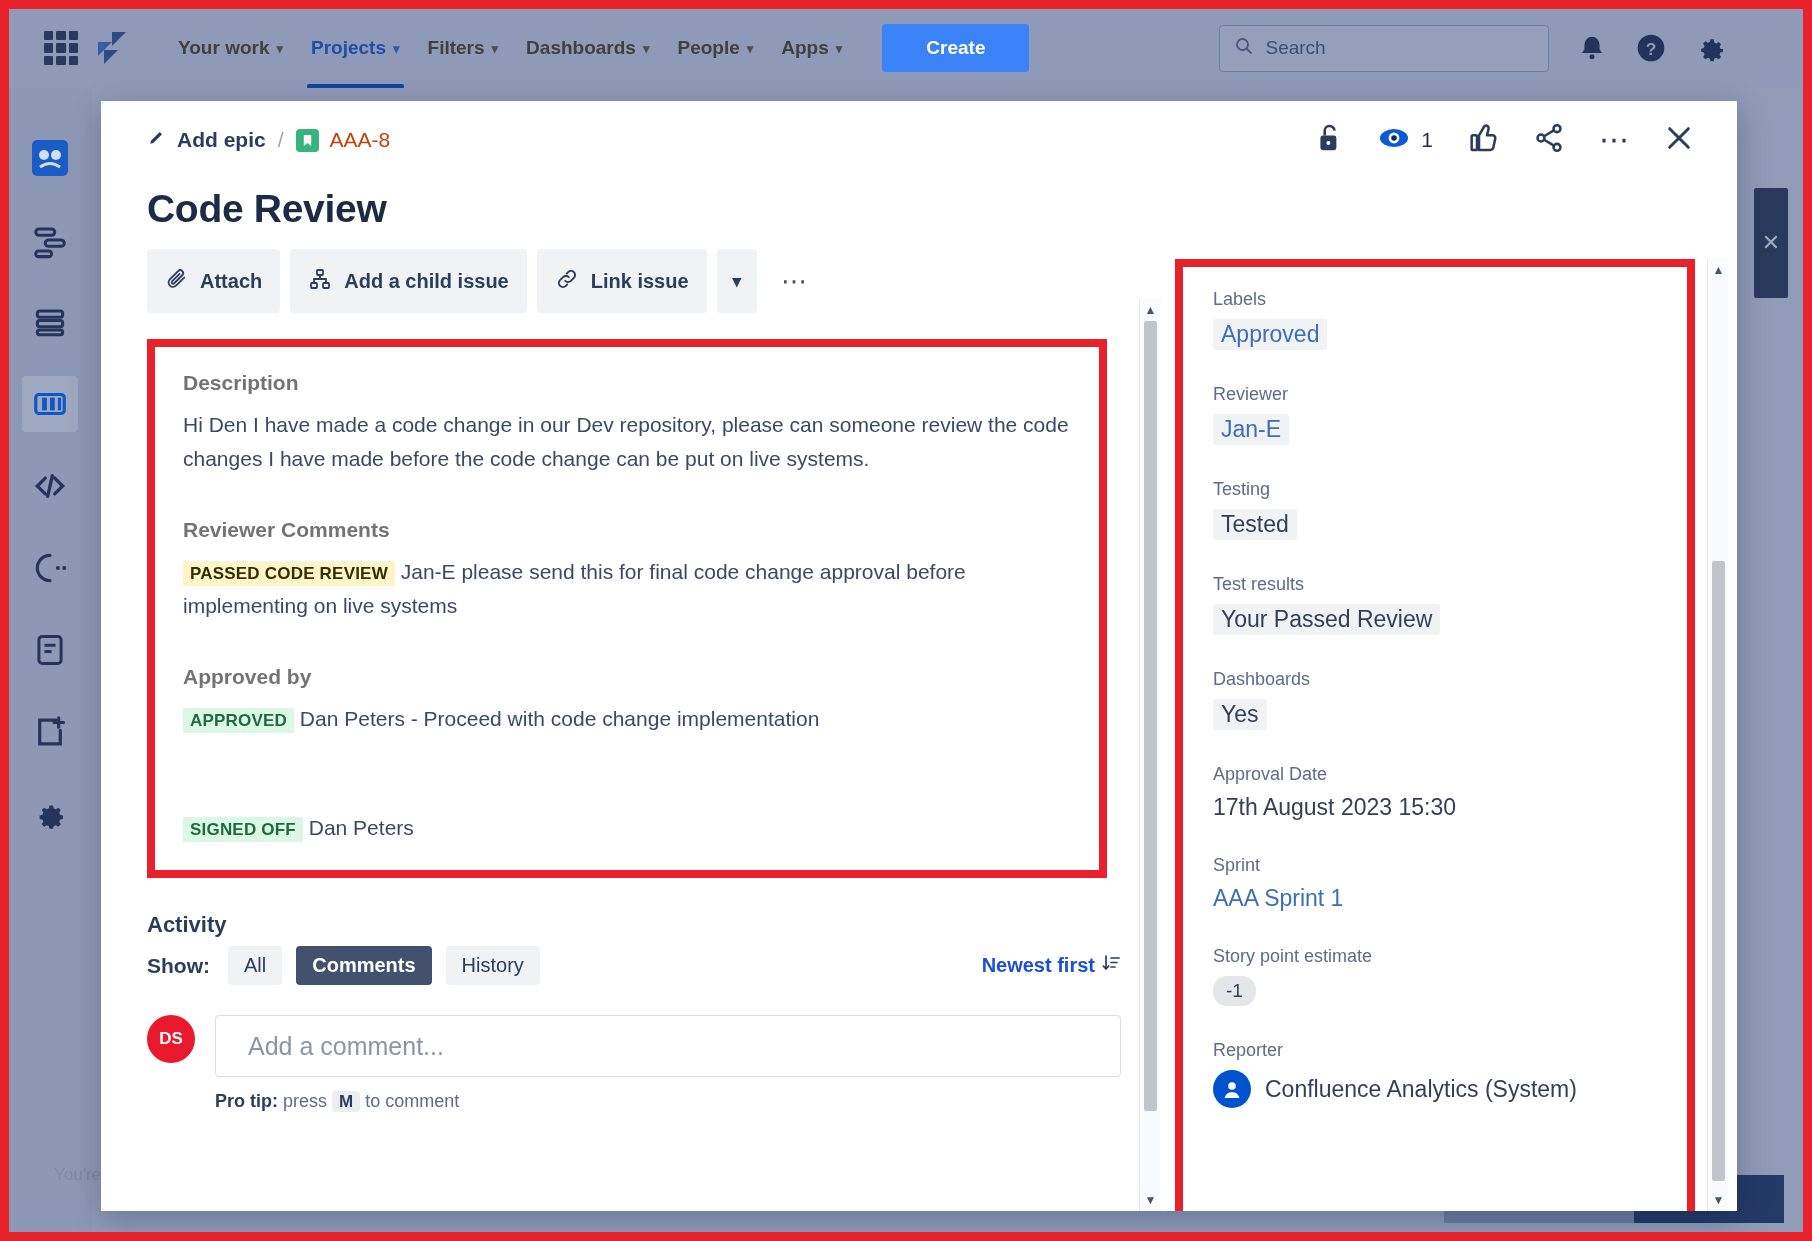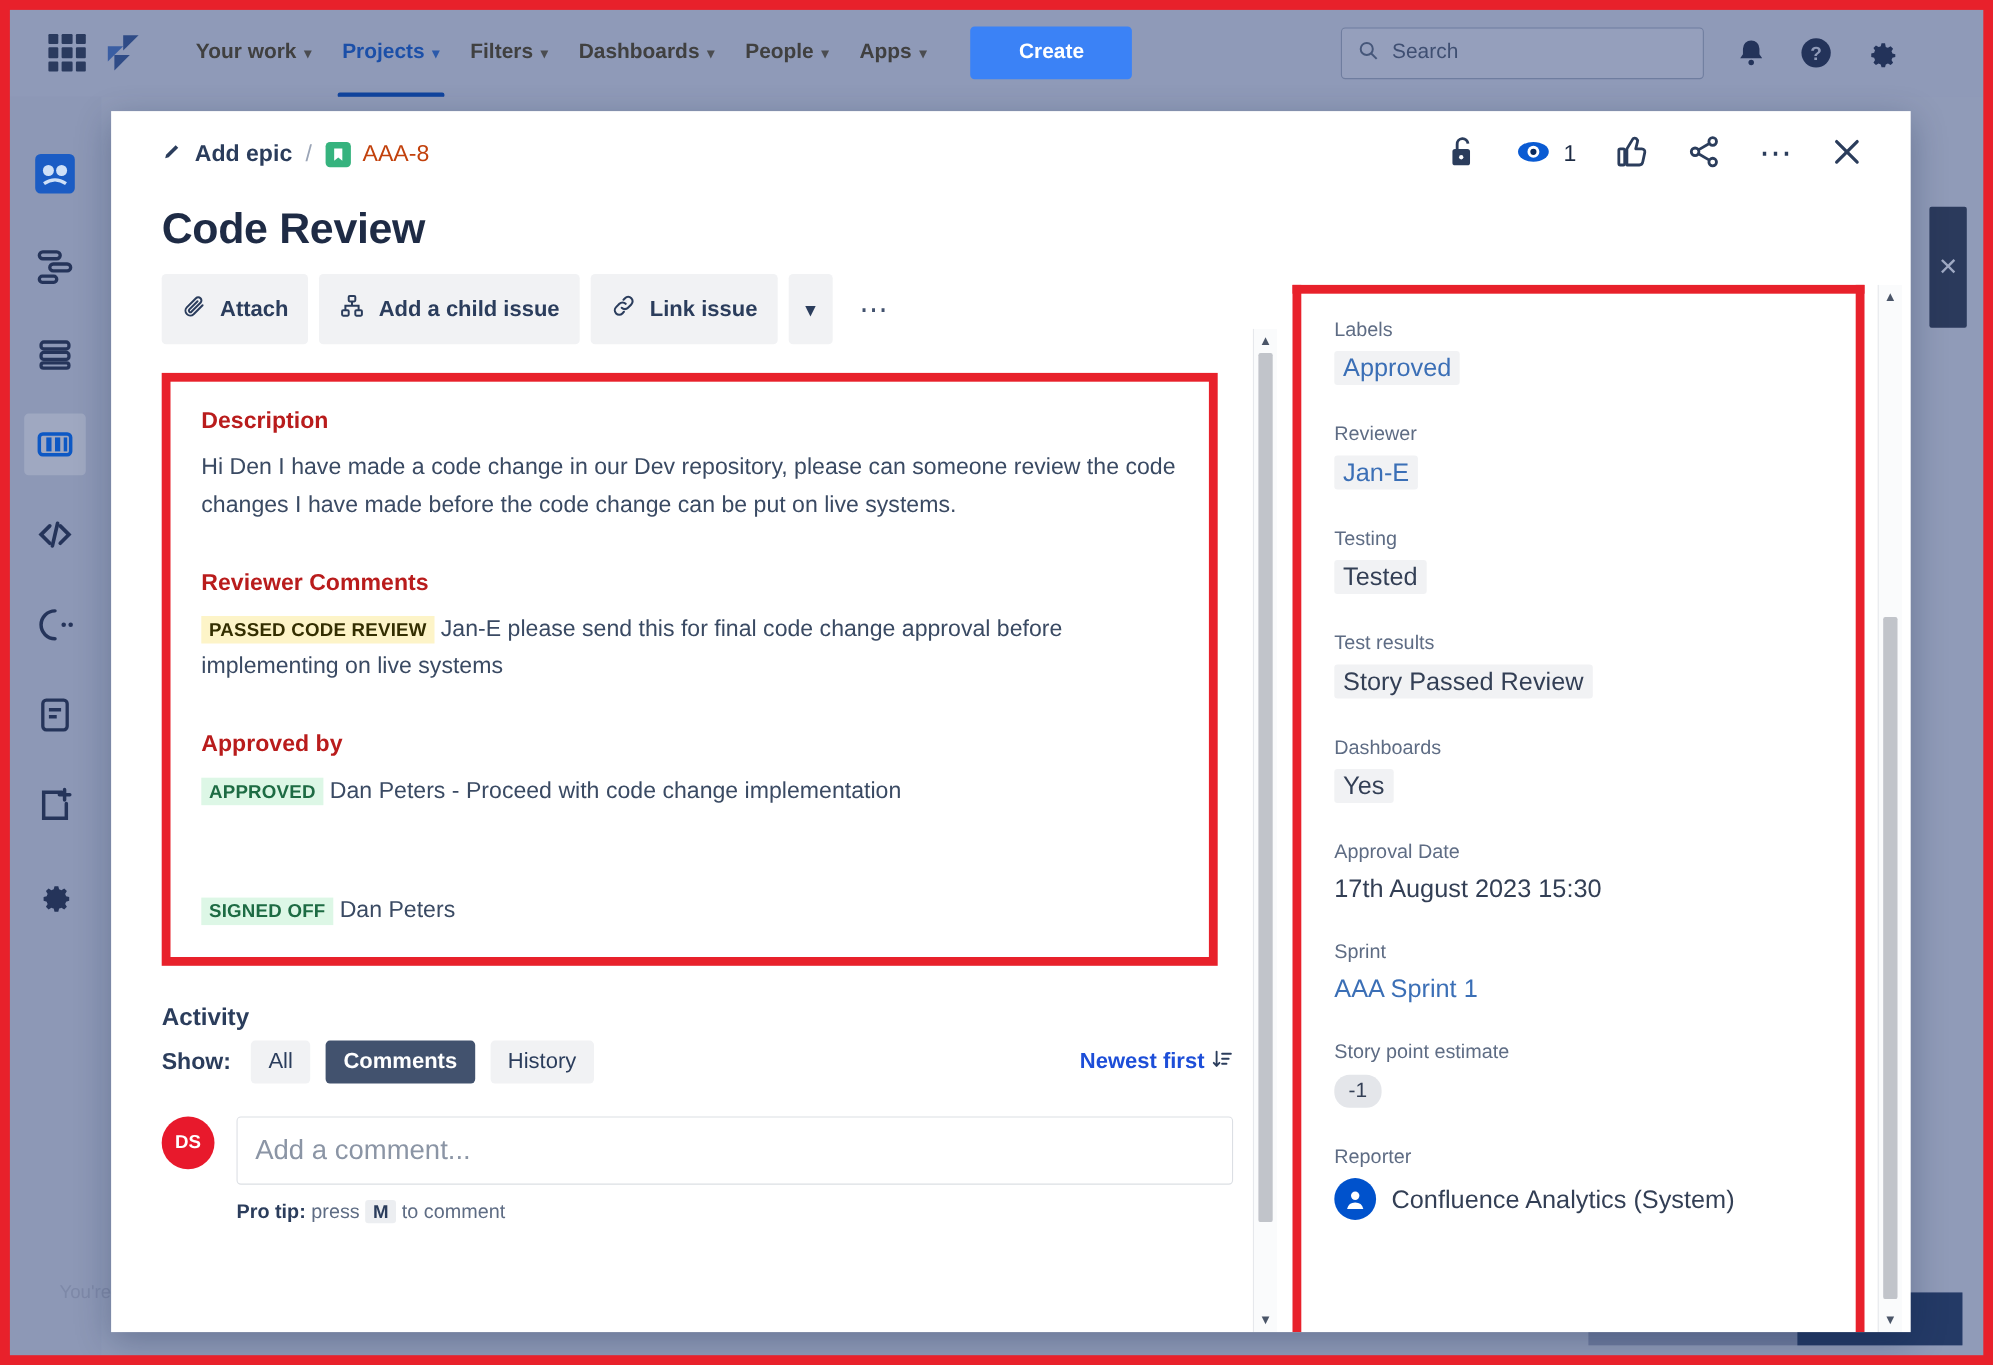--- a/index.html
+++ b/index.html
@@ -140,21 +140,21 @@
     background: transparent; width: 54px; height: 50px; display:flex;
     align-items:center; justify-content:center; font-size: 26px; color:#42526e;
   }
 
   
   #desc-region {
     border: 8px solid #e8212b; padding: 24px 28px 30px 28px;
     margin-right: 14px; margin-bottom: 34px;
   }
   .sec-head {
-    font-size: 21px; font-weight: 700; color: #b91c1c; margin-bottom: 13px;
+    font-size: 21px; font-weight: 700; color: #737373; margin-bottom: 13px;
   }
   .sec-head.spaced { margin-top: 42px; }
   .body-txt {
     font-size: 21px; color: #3a4a63; line-height: 1.62;
   }
   .tag-yellow {
     background: #fdf4c8; color: #332e00; font-size: 17px; font-weight: 700;
     padding: 3px 7px; letter-spacing: .2px;
   }
   .tag-green {
@@ -174,21 +174,21 @@
   .chip.sel { background: #42526e; color: #fff; font-weight: 700; }
   .sort-ctl { margin-left: auto; font-size: 20px; color: #1d4ed8; font-weight: 600; display:flex; gap:6px; align-items:center;}
   #comment-row { display: flex; align-items: flex-start; gap: 20px; }
   .avatar-ds {
     width: 48px; height: 48px; border-radius: 50%; background: #e8192c;
     color: #fff; font-size: 17px; font-weight: 700; display: flex;
     align-items: center; justify-content: center; flex-shrink: 0;
   }
   #comment-input {
     flex: 1; height: 62px; border: 1px solid #dcdfe4; border-radius: 4px;
-    display: flex; align-items: center; padding: 0 16px;
+    display: flex; align-items: center; padding: 0 32px;
     font-size: 25px; color: #8b95a5;
   }
   #protip { margin-left: 68px; margin-top: 14px; font-size: 18px; color: #5e6c84; }
   #protip b { color: #2b3d5c; }
   .kbd {
     background: #eceef1; border-radius: 3px; padding: 1px 7px;
     font-weight: 700; color: #2b3d5c; font-size: 17px;
   }
 
   
@@ -569,21 +569,21 @@
             <div class="field-value linkish"><span class="pill">Jan-E</span></div>
           </div>
 
           <div class="field">
             <div class="field-label">Testing</div>
             <div class="field-value"><span class="pill">Tested</span></div>
           </div>
 
           <div class="field">
             <div class="field-label">Test results</div>
-            <div class="field-value"><span class="pill">Story Passed Review</span></div>
+            <div class="field-value"><span class="pill">Your Passed Review</span></div>
           </div>
 
           <div class="field">
             <div class="field-label">Dashboards</div>
             <div class="field-value"><span class="pill">Yes</span></div>
           </div>
 
           <div class="field">
             <div class="field-label">Approval Date</div>
             <div class="field-value">17th August 2023 15:30</div>

